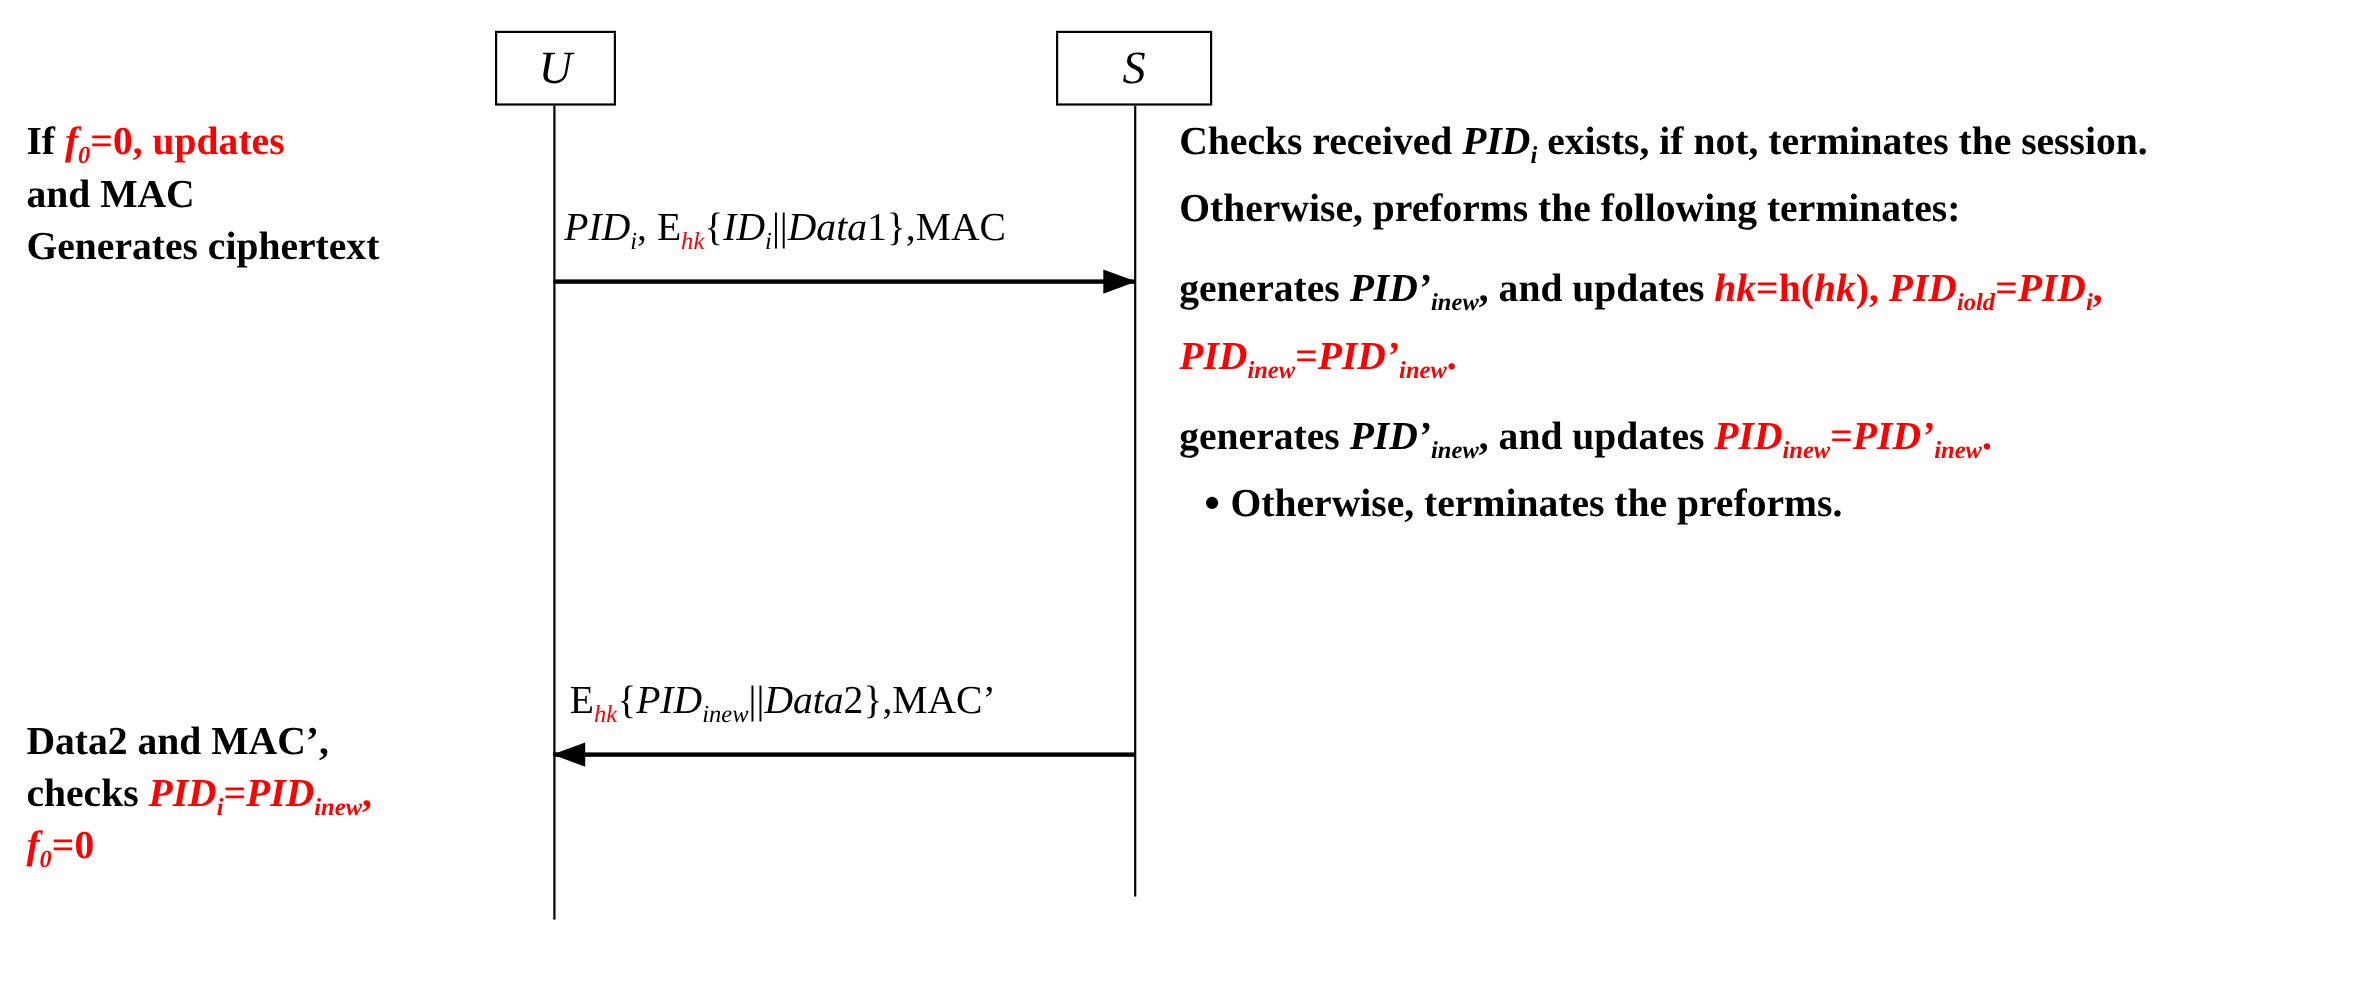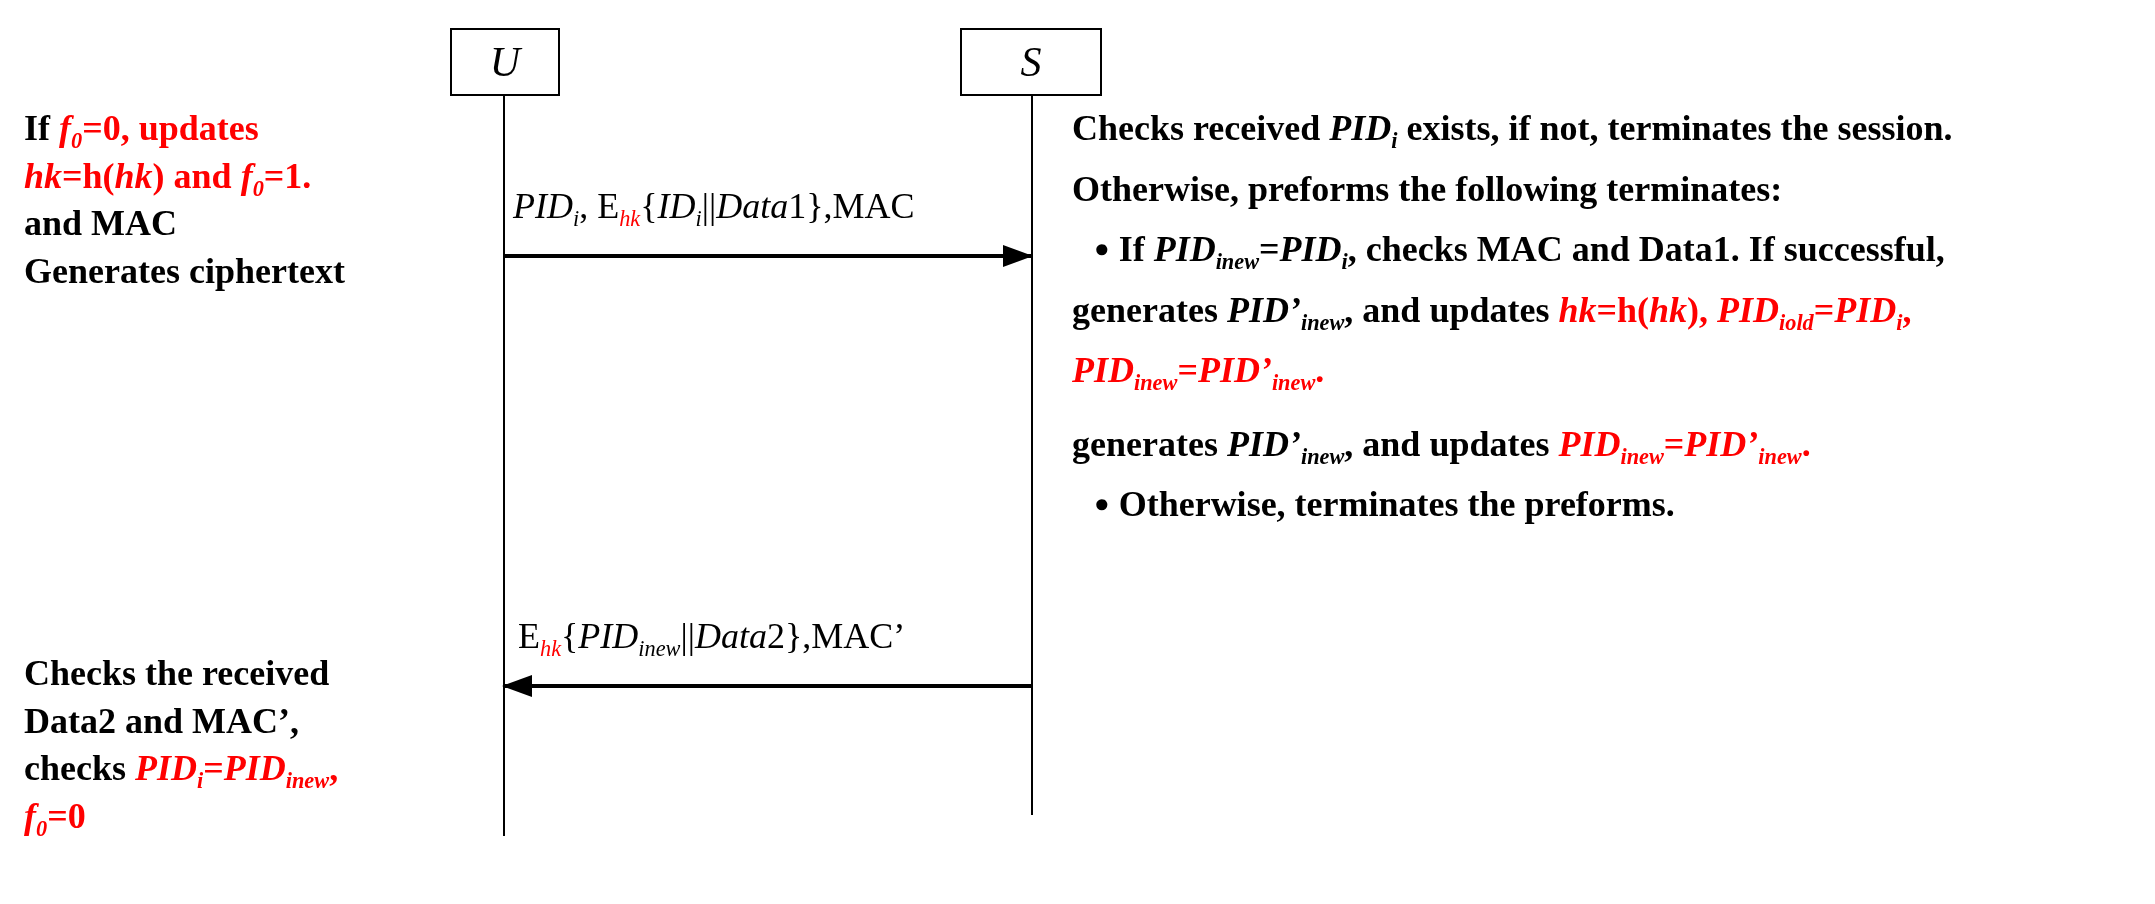--- a/index.html
+++ b/index.html
@@ -135,51 +135,44 @@
   </div>
   <div class="msg-arrow to-left" id="arrow-response">
     <div class="shaft"></div>
     <div class="head"></div>
   </div>
 
   <div class="note" id="note-user-top">
     <div class="line">
       <span>If </span><span class="red it">f</span><sub class="red">0</sub><span class="red">=0, updates</span>
     </div>
-    <div class="line">
-      <span class="red it">hk</span><span class="red">=h(</span><span class="red it">hk</span><span class="red">) and  </span><span class="red it">f</span><sub class="red">0</sub><span class="red">=1.</span>
-    </div>
     <div class="line">and MAC</div>
     <div class="line">Generates ciphertext</div>
   </div>
 
   <div class="note" id="note-user-bottom">
-    <div class="line">Checks the received</div>
     <div class="line">Data2 and MAC’,</div>
     <div class="line">
       <span>checks </span><span class="red it">PID</span><sub class="red">i</sub><span class="red">=</span><span class="red it">PID</span><sub class="red">inew</sub><span class="red">,</span>
     </div>
     <div class="line">
       <span class="red it">f</span><sub class="red">0</sub><span class="red">=0</span>
     </div>
   </div>
 
   <div class="note" id="note-server">
 
     <div class="line">
       <span>Checks received </span><span class="it">PID</span><sub>i</sub><span> exists,  if not, terminates the session.</span>
     </div>
     <div class="spacer-line"></div>
 
     <div class="line">Otherwise, preforms the following terminates:</div>
     <div class="spacer-line"></div>
 
-    <div class="bullet-line">
-      <span class="bullet">●</span><span> If  </span><span class="it">PID</span><sub>inew</sub><span>=</span><span class="it">PID</span><sub>i</sub><span>, checks MAC and Data1. If successful,</span>
-    </div>
     <div class="spacer-line"></div>
 
     <div class="line">
       <span>generates  </span><span class="it">PID’</span><sub>inew</sub><span>, and updates </span><span class="red it">hk</span><span class="red">=h(</span><span class="red it">hk</span><span class="red">), </span><span class="red it">PID</span><sub class="red">iold</sub><span class="red">=</span><span class="red it">PID</span><sub class="red">i</sub><span class="red">,</span>
     </div>
     <div class="spacer-line"></div>
 
     <div class="line">
       <span class="red it">PID</span><sub class="red">inew</sub><span class="red">=</span><span class="red it">PID’</span><sub class="red">inew</sub><span class="red">.</span>
     </div>

